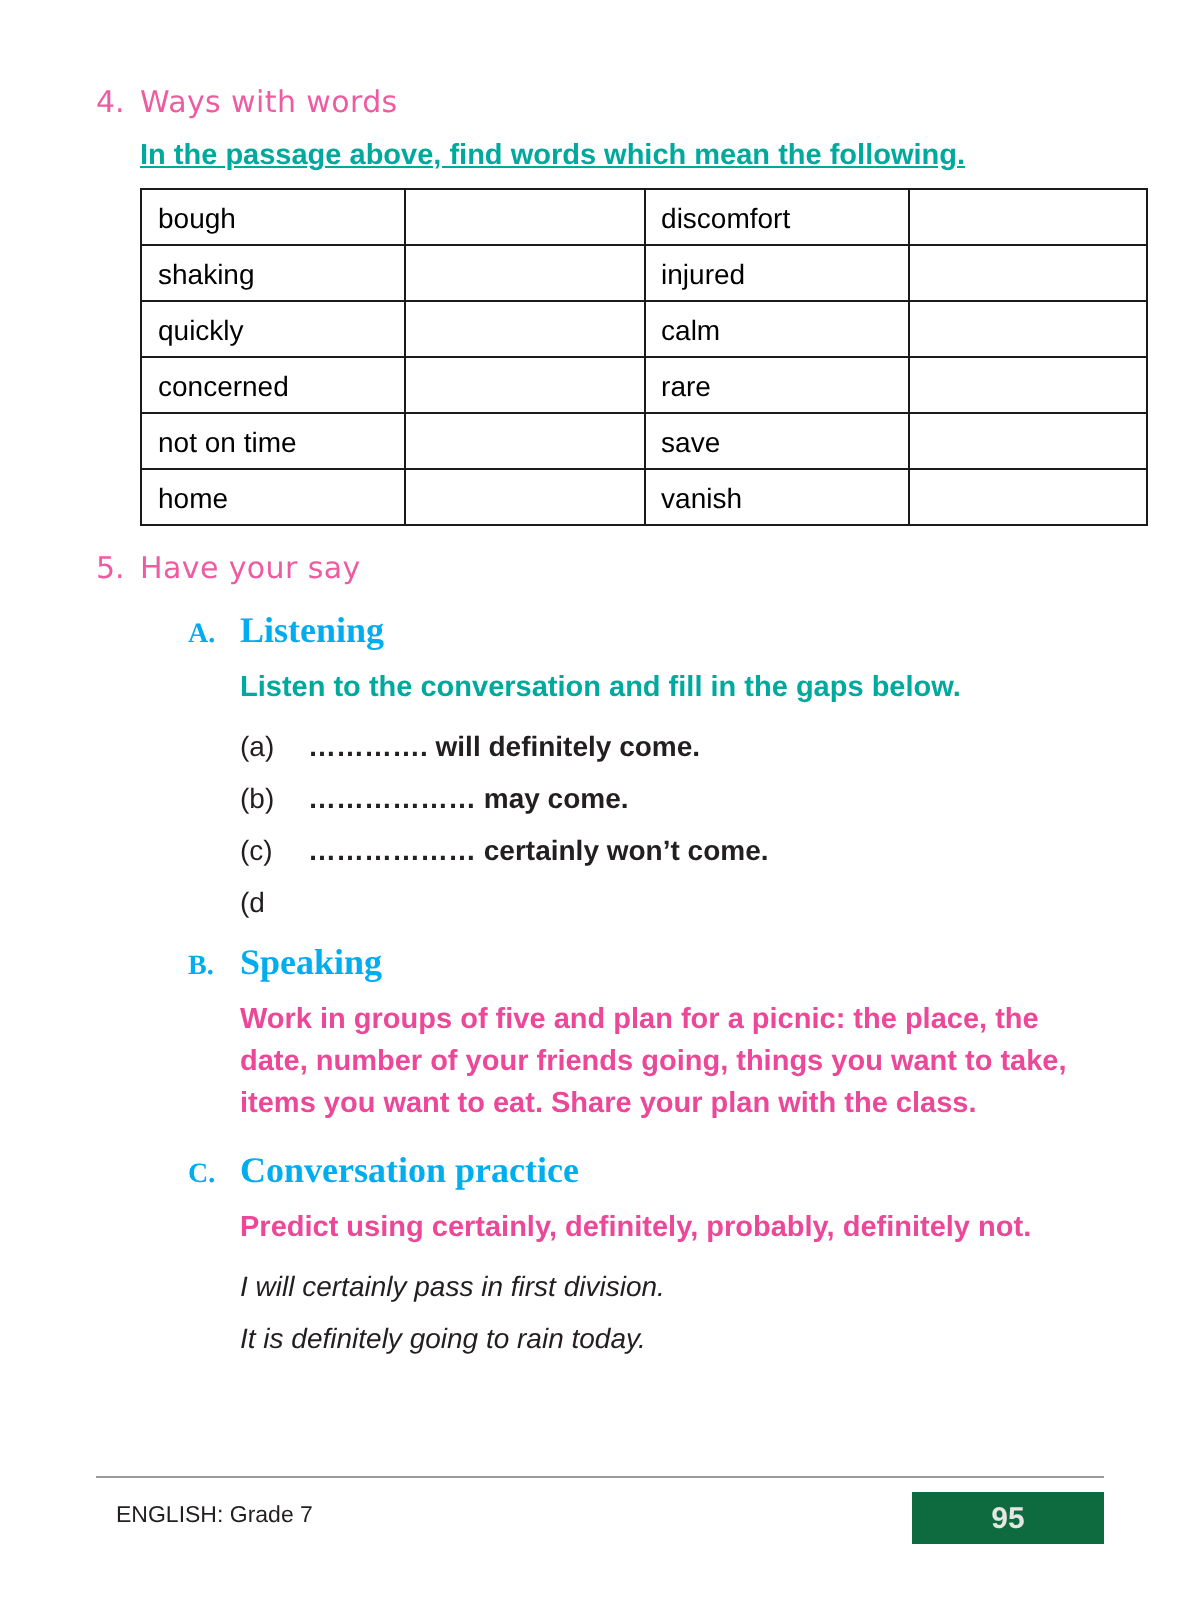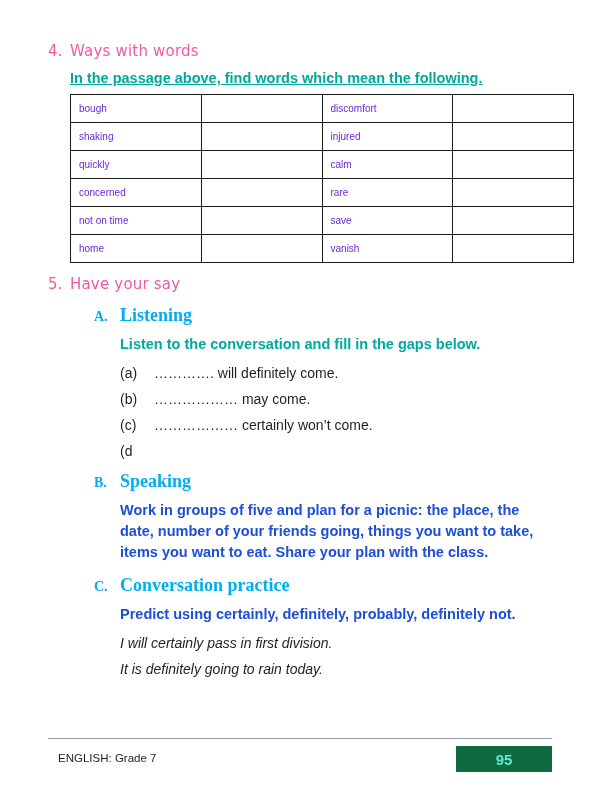--- a/index.html
+++ b/index.html
@@ -56,22 +56,22 @@
   table.words {
     border-collapse: collapse;
     width: 504px;
     margin-left: 22px;
     margin-top: 2px;
   }
   table.words td {
     border: 1px solid #1b1b1b;
     height: 27px;
     padding: 0 8px;
-    font-size: 10px;
-    color: #6d28d9;
+    font-size: 14px;
+    color: #000000;
     vertical-align: middle;
   }
   td.w-word { width: 122px; }
   td.w-blank { width: 116px; }
 
   
   .sub {
     display: flex;
     align-items: baseline;
     margin-top: 12px;
@@ -92,39 +92,40 @@
     font-family: "Liberation Serif", serif;
   }
   .sub-instruction {
     color: #00a99d;
     font-weight: bold;
     font-size: 14.5px;
     margin: 8px 0 0 72px;
     line-height: 1.45;
   }
   .sub-instruction.pink {
-    color: #1d4ed8;
+    color: #ec4899;
   }
 
   
   .gap-list {
     margin: 10px 0 0 72px;
   }
   .gap-item {
     display: flex;
     align-items: baseline;
     font-size: 14px;
     margin-bottom: 10px;
   }
   .gap-label {
     width: 34px;
     flex: 0 0 34px;
   }
   .gap-text {
     white-space: pre;
+    font-weight: bold;
   }
 
   .example {
     font-style: italic;
     font-size: 14px;
     margin: 10px 0 0 72px;
   }
 
   
   .footer {
@@ -149,21 +150,21 @@
     font-weight: normal;
     color: #231f20;
   }
   .page-badge {
     position: absolute;
     right: 0;
     top: 0;
     width: 96px;
     height: 26px;
     background: #0d6b3f;
-    color: #5eead4;
+    color: #e5e5e5;
     font-size: 15px;
     font-weight: bold;
     display: flex;
     align-items: center;
     justify-content: center;
   }
 </style>
 </head>
 <body>
 

